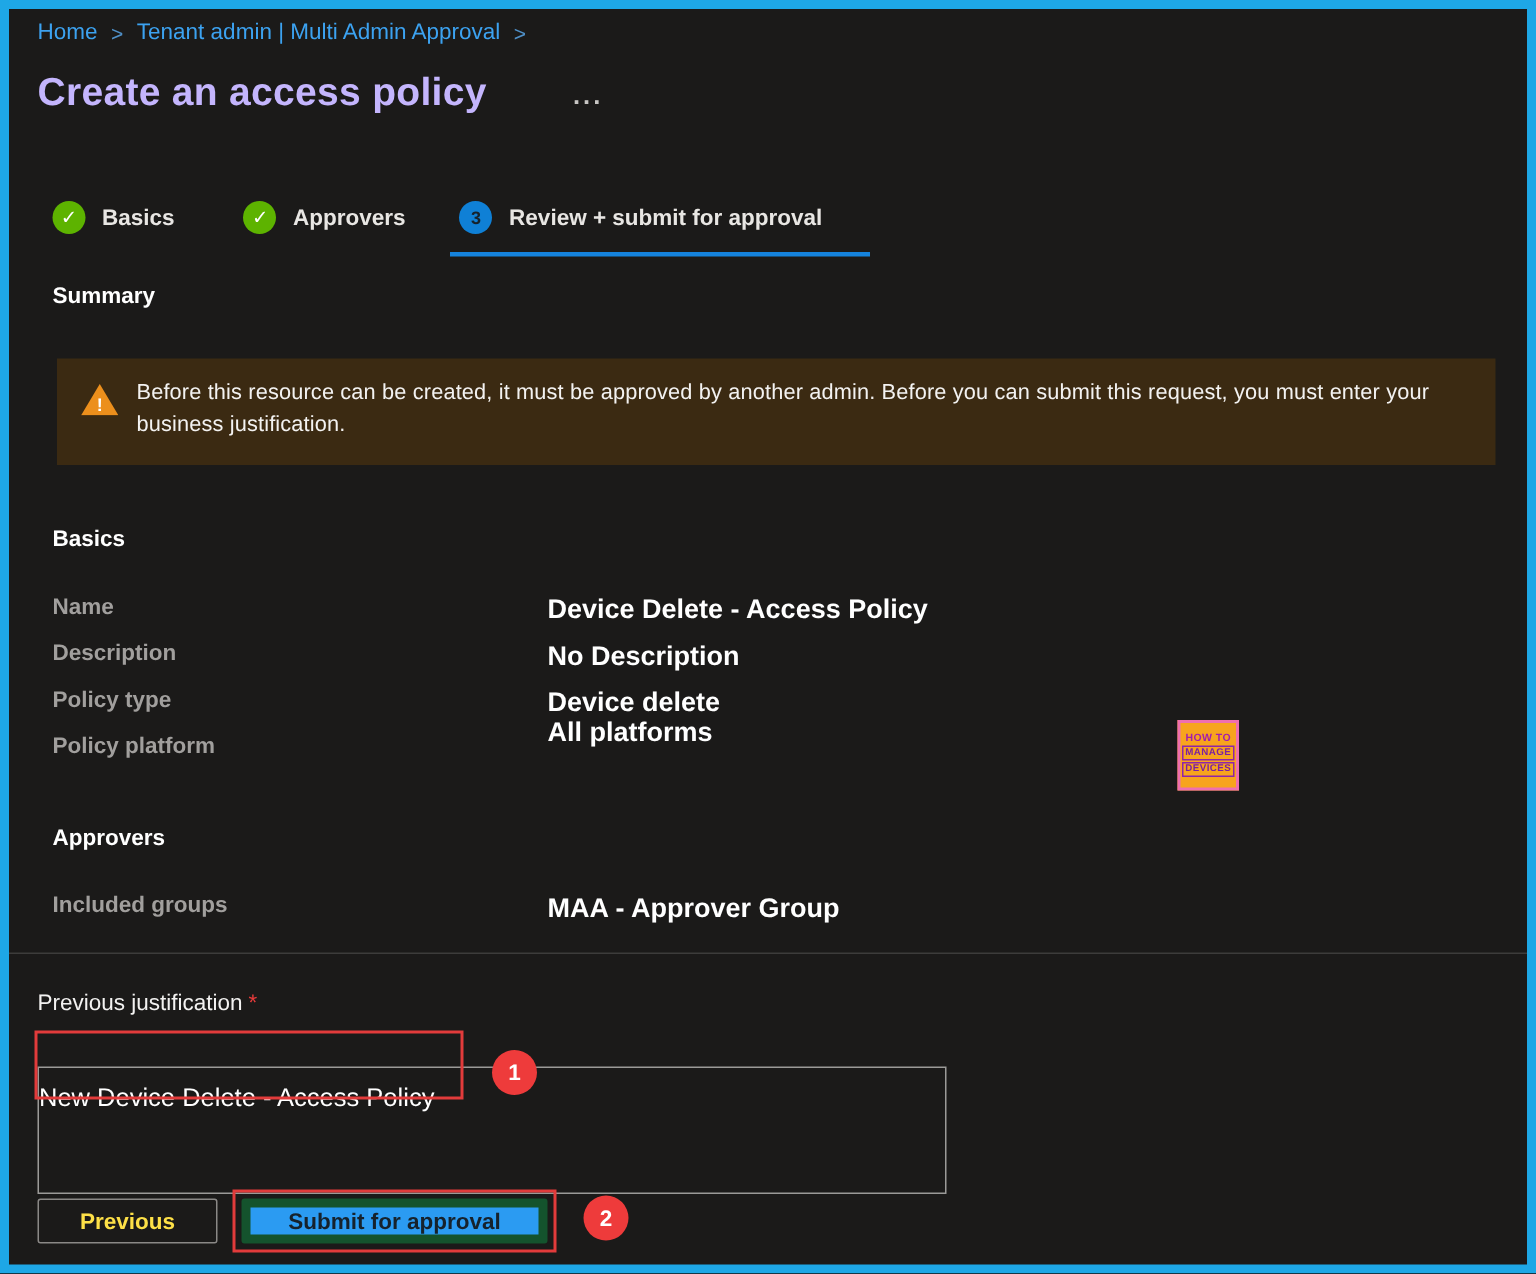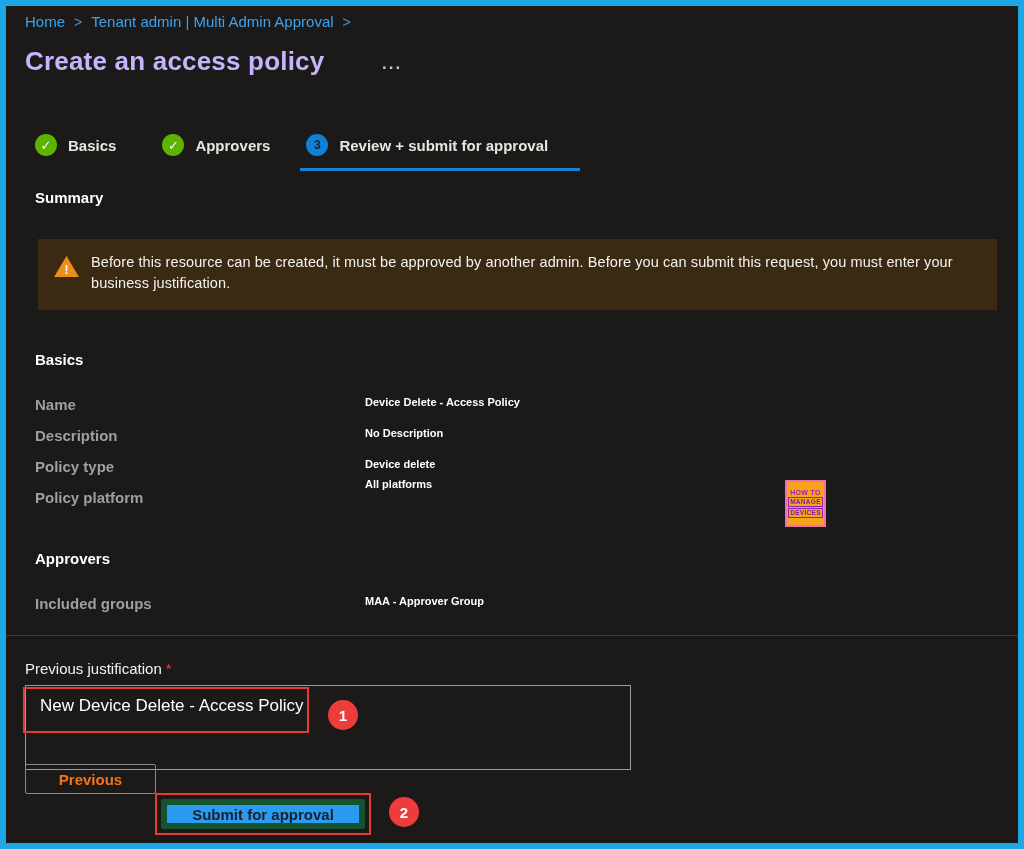--- a/index.html
+++ b/index.html
@@ -48,48 +48,48 @@
   .warn-tri {
     position:relative; flex:0 0 auto; width:25px; height:21px; margin-top:4px;
     background:#ec8f1c; clip-path:polygon(50% 0, 100% 100%, 0 100%);
   }
   .warn-tri span { position:absolute; left:0; right:0; bottom:0px; text-align:center; color:#fff; font-size:12px; font-weight:700; }
   .banner-text { margin-left:12px; font-size:14.5px; line-height:21px; color:#f3f2f1; max-width:880px; letter-spacing:.1px; }
 
   
   .section-heading { position:absolute; left:29px; font-size:15px; font-weight:700; color:#ffffff; }
   .row-label { position:absolute; left:29px; font-size:15px; color:#a19f9d;font-weight:bold; }
-  .row-value { position:absolute; left:359px; font-size:11px; font-weight:600; color:#ffffff; }
+  .row-value { position:absolute; left:359px; font-size:18px; font-weight:600; color:#ffffff; }
 
   
   .brand-badge {
     position:absolute; left:779px; top:474px; width:41px; height:47px;
     background:#f7a41d; border:2px solid #ef6fae;
     display:flex; flex-direction:column; align-items:center; justify-content:center; gap:1px;
   }
   .brand-line1 { font-size:7px; font-weight:800; color:#a21caf; letter-spacing:.3px; }
   .brand-box { font-size:6.5px; font-weight:800; color:#7b1fa2; border:1px solid #8e24aa; padding:0 1px; line-height:8px; letter-spacing:.3px; }
 
   
   .divider { position:absolute; left:0; top:629px; width:100%; height:1px; background:#3d3c3b; }
   .just-label { position:absolute; left:19px; top:654px; font-size:15px; color:#f3f2f1; }
   .req-star { color:#e83b3b; margin-left:4px; }
   .justification-box {
-    position:absolute; left:19px; top:679px; width:606px; height:85px;
+    position:absolute; left:19px; top:705px; width:606px; height:85px;
     background:transparent; border:1px solid #9b9a98; color:#ffffff;
     font-family:"Liberation Sans","DejaVu Sans",sans-serif;
-    font-size:17px; padding:9px 14px; resize:none; outline:none; line-height:22px;
+    font-size:17px; padding:9px 0; resize:none; outline:none; line-height:22px;
   }
 
   .btn {
     position:absolute; height:30px; font-size:15px; font-weight:700;
     display:flex; align-items:center; justify-content:center; cursor:pointer;
     border-radius:2px;
   }
-  .btn-previous { left:19px; top:758px; width:131px; background:transparent; border:1px solid #8a8886; color:#f97316; }
+  .btn-previous { left:19px; top:793px; width:120px; background:transparent; border:1px solid #8a8886; color:#fde047; }
   .btn-submit  { left:155px; top:793px; width:204px; background:#2b9bf2; border:6px solid #14532d; color:#16222c; }
 
   
   .anno-rect { position:absolute; border:2px solid #e23b3b; pointer-events:none; }
   .anno-rect-1 { left:17px; top:681px; width:286px; height:46px; }
   .anno-rect-2 { left:149px; top:787px; width:216px; height:42px; }
   .anno-circle {
     position:absolute; width:30px; height:30px; border-radius:50%;
     background:#ee3b3b; color:#ffffff; font-size:15px; font-weight:700;
     display:flex; align-items:center; justify-content:center; pointer-events:none;

